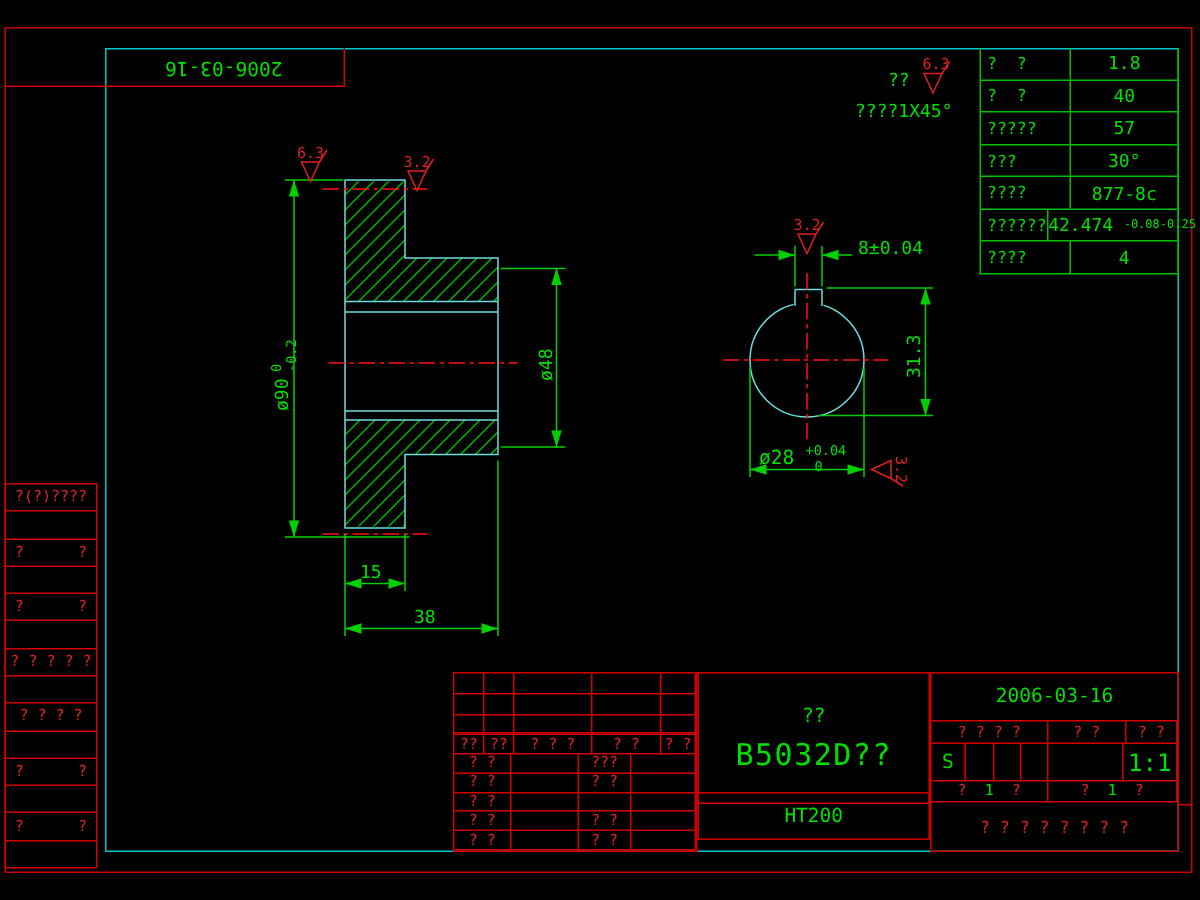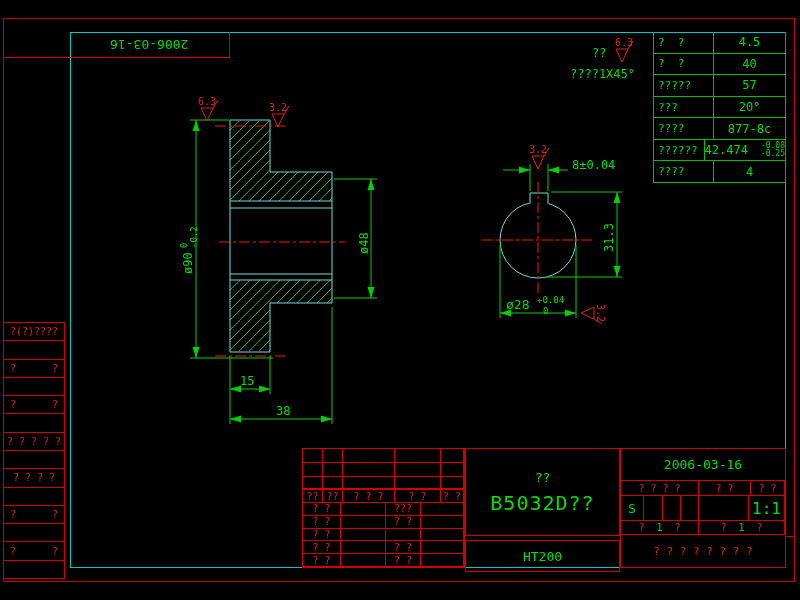--- a/index.html
+++ b/index.html
@@ -17,41 +17,41 @@
   #stamp-line{left:3px;top:57px;width:68px;height:1px;background:#d40000;}
   #tb-stub{left:786px;top:536px;width:9px;height:1px;background:#d40000;}
   
   #param-table{left:653px;top:32px;width:133px;height:151px;border:1px solid #00c000;border-top:none;
                display:flex;flex-direction:column;}
   .pt-row{flex:1;display:flex;border-bottom:1px solid #00c000;}
   .pt-row:last-child{border-bottom:none;}
   .pt-label{width:55px;border-right:1px solid #00c000;display:flex;align-items:center;
             padding-left:4px;font-size:11px;white-space:pre;color:#00e000;}
   .pt-value{flex:1;display:flex;align-items:center;justify-content:center;font-size:12px;color:#00e000;white-space:pre;}
-  .tol-stack{display:flex;flex-direction:column;font-size:8px;line-height:8px;margin-left:13px;}
+  .tol-stack{display:flex;font-size:8px;line-height:8px;margin-left:7px;}
   
   #left-strip{left:3px;top:322px;width:62px;height:257px;border:1px solid #d40000;
               display:flex;flex-direction:column;}
   .ls-row{flex:1;border-bottom:1px solid #d40000;display:flex;align-items:center;justify-content:center;
           font-size:10px;white-space:pre;color:#e02020;}
   .ls-row:last-child{border-bottom:none;}
   
   .tb{border:1px solid #d40000;color:#e02020;}
   .tb-grid{display:grid;}
   .tb-cell{border-right:1px solid #d40000;border-bottom:1px solid #d40000;display:flex;
            align-items:center;justify-content:center;font-size:10px;white-space:pre;overflow:hidden;}
   .no-bb .tb-cell{border-bottom:none;}
   #tbA1{left:302px;top:448px;width:163px;height:42px;grid-template-columns:20px 20px 52px 46px 1fr;
         grid-template-rows:14px 14px 1fr;}
   #tbAh{left:302px;top:490px;width:163px;height:13px;grid-template-columns:20px 20px 52px 46px 1fr;border-top:none;}
   #tbA2{left:302px;top:503px;width:163px;height:65px;grid-template-columns:38px 45px 35px 1fr;
         grid-template-rows:repeat(5,1fr);border-top:none;}
   #tbB{left:465px;top:448px;width:155px;height:88px;display:flex;flex-direction:column;
        align-items:center;justify-content:center;gap:6px;}
-  #tbB-mat{left:465px;top:540px;width:155px;height:32px;display:flex;align-items:center;justify-content:center;}
+  #tbB-mat{left:465px;top:528px;width:155px;height:32px;display:flex;align-items:center;justify-content:center;}
   #tbC-date{left:620px;top:448px;width:166px;height:33px;display:flex;align-items:center;justify-content:center;}
   #tbC-b{left:620px;top:481px;width:166px;height:15px;grid-template-columns:78px 52px 1fr;border-top:none;}
   #tbC-c{left:620px;top:496px;width:166px;height:25px;grid-template-columns:23px 19px 18px 18px 50px 1fr;border-top:none;}
   #tbC-d{left:620px;top:521px;width:166px;height:14px;grid-template-columns:78px 1fr;border-top:none;}
   #tbC-e{left:620px;top:535px;width:166px;height:33px;display:flex;align-items:center;justify-content:center;
          font-size:11px;white-space:pre;border-top:none;}
   .g13{font-size:13px;color:#00e000;}
   .g12{font-size:16px;color:#00e000;}
   .g16{font-size:20px;color:#00e000;letter-spacing:1px;}
   .one{color:#00e000;}
@@ -72,33 +72,33 @@
 
   <div class="abs" id="stamp">
     <span class="green-text">2006-03-16</span>
   </div>
   <div class="abs" id="stamp-line"></div>
   <div class="abs" id="tb-stub"></div>
 
   <div class="abs" id="param-table">
     <div class="pt-row">
       <div class="pt-label">?  ?</div>
-      <div class="pt-value">4.5</div>
+      <div class="pt-value">1.8</div>
     </div>
     <div class="pt-row">
       <div class="pt-label">?  ?</div>
       <div class="pt-value">40</div>
     </div>
     <div class="pt-row">
       <div class="pt-label">?????</div>
       <div class="pt-value">57</div>
     </div>
     <div class="pt-row">
       <div class="pt-label">???</div>
-      <div class="pt-value">20°</div>
+      <div class="pt-value">30°</div>
     </div>
     <div class="pt-row">
       <div class="pt-label">????</div>
       <div class="pt-value">877-8c</div>
     </div>
     <div class="pt-row">
       <div class="pt-label">??????</div>
       <div class="pt-value">
         <span>42.474</span>
         <span class="tol-stack">

